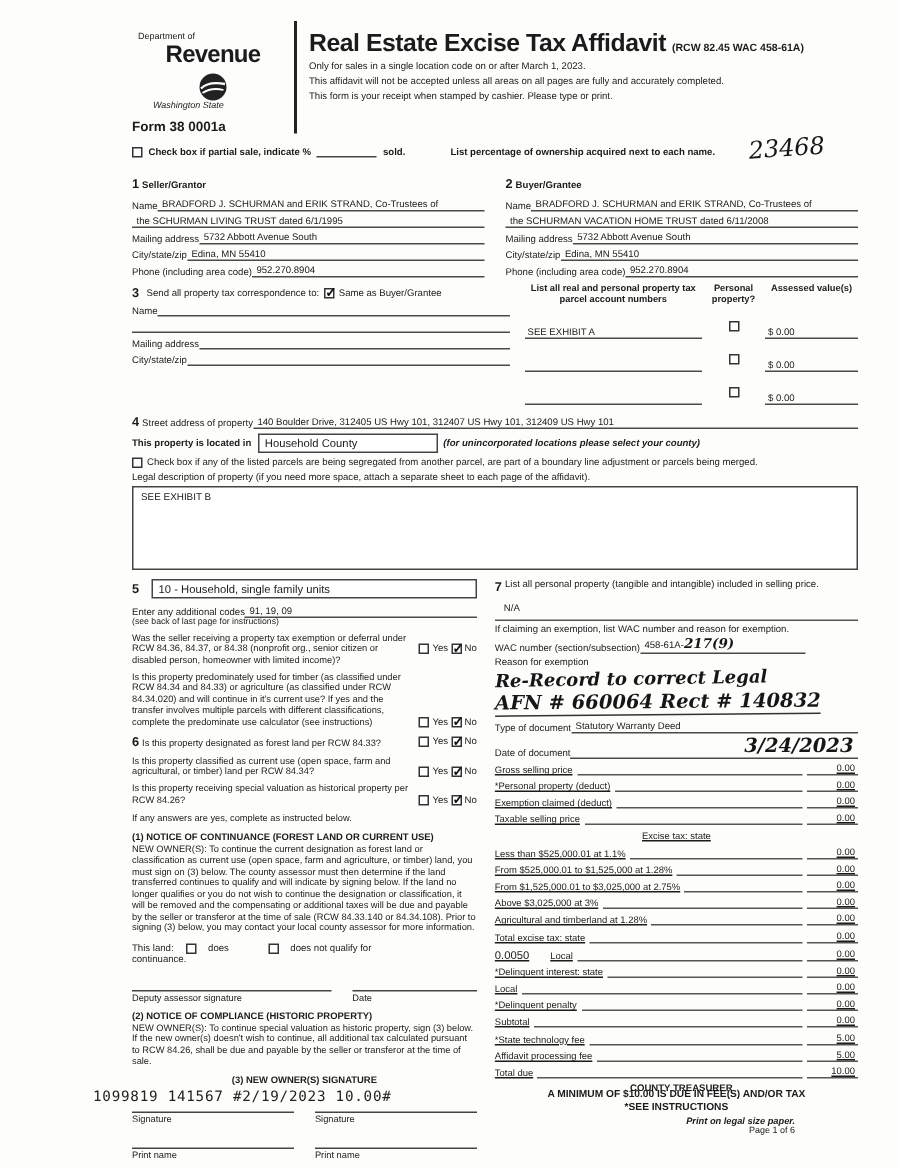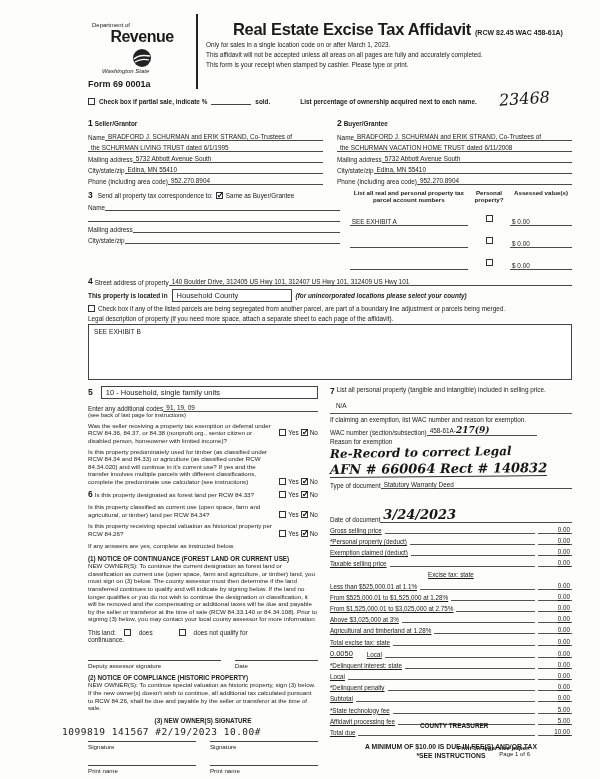--- a/index.html
+++ b/index.html
@@ -13,21 +13,21 @@
   
   .hdr { display:flex; }
   .hdr-left { width:108px; padding-top:8px; }
   .dept-small { font-size:6px; margin-left:4px; }
   .rev-row { display:flex; align-items:center; gap:2px;flex-direction:column; }
   .rev-name { font-size:16px; font-weight:bold; letter-spacing:-0.5px; }
   .logo { width:20px; height:20px; }
   .wa-state { font-size:6px; font-style:italic; margin-left:14px; }
   .form-no { font-size:9px; font-weight:bold; margin-top:5px; }
   .hdr-right { flex:1; border-left:2px solid #222; padding-left:8px; padding-top:6px; }
-  .title-row { display:flex; align-items:baseline; gap:4px;margin-left:27px; }
+  .title-row { display:flex; align-items:baseline; gap:4px; }
   .title { font-size:16.5px; font-weight:bold; letter-spacing:-0.3px; }
   .title-ref { font-size:7px; font-weight:bold; }
   .hdr-note { font-size:6.4px; line-height:1.25; margin-top:2px; }
 
   
   .sec-no { font-weight:bold; font-size:8.5px; margin-right:2px; }
   .sm { font-size:6.4px; }
   .xs { font-size:5.8px; }
   .row { display:flex; align-items:flex-end; }
   .lbl { white-space:nowrap; font-size:6.4px; }
@@ -109,21 +109,21 @@
         <div class="dept-small">Department of</div>
         <div class="rev-row">
           <span class="rev-name">Revenue</span>
           <svg class="logo" viewBox="0 0 20 20">
             <circle cx="10" cy="10" r="9" fill="#222"></circle>
             <path d="M2 11 q5 -5 16 -3" stroke="#fff" stroke-width="1.6" fill="none"></path>
             <path d="M3 14 q6 -4 14 -2" stroke="#fff" stroke-width="1.2" fill="none"></path>
           </svg>
         </div>
         <div class="wa-state">Washington State</div>
-        <div class="form-no">Form 69 0001a</div>
+        <div class="form-no">Form 38 0001a</div>
       </div>
       <div class="hdr-right">
         <div class="title-row">
           <span class="title">Real Estate Excise Tax Affidavit</span>
           <span class="title-ref">(RCW 82.45 WAC 458-61A)</span>
         </div>
         <div class="hdr-note">Only for sales in a single location code on or after March 1, 2023.</div>
         <div class="hdr-note">This affidavit will not be accepted unless all areas on all pages are fully and accurately completed.</div>
         <div class="hdr-note">This form is your receipt when stamped by cashier. Please type or print.</div>
       </div>
@@ -372,21 +372,21 @@
           <span class="lbl">WAC number (section/subsection)</span>
           <span class="fill" style="flex:none; width:110px;"><span>458-61A-</span><span class="hw hw-wac">217(9)</span></span>
         </div>
         <div class="sm" style="margin-top:2px;">Reason for exemption</div>
         <div class="hw hw-big">Re-Record to correct Legal</div>
         <div class="hw hw-line2">AFN # 660064   Rect # 140832</div>
         <div class="row" style="margin-top:4px;">
           <span class="lbl">Type of document</span>
           <span class="fill">Statutory Warranty Deed</span>
         </div>
-        <div class="row" style="margin-top:18px;">
+        <div class="row" style="margin-top:1px;text-align:right;">
           <span class="lbl">Date of document</span>
           <span class="fill"><span class="hw hw-date">3/24/2023</span></span>
         </div>
 
         <div style="margin-top:2px;text-decoration:underline;">
           <div class="taxrow">
               <span class="taxlabel">Gross selling price</span>
               <span class="taxlead"></span>
               <span class="taxval">0.00</span>
             </div>

